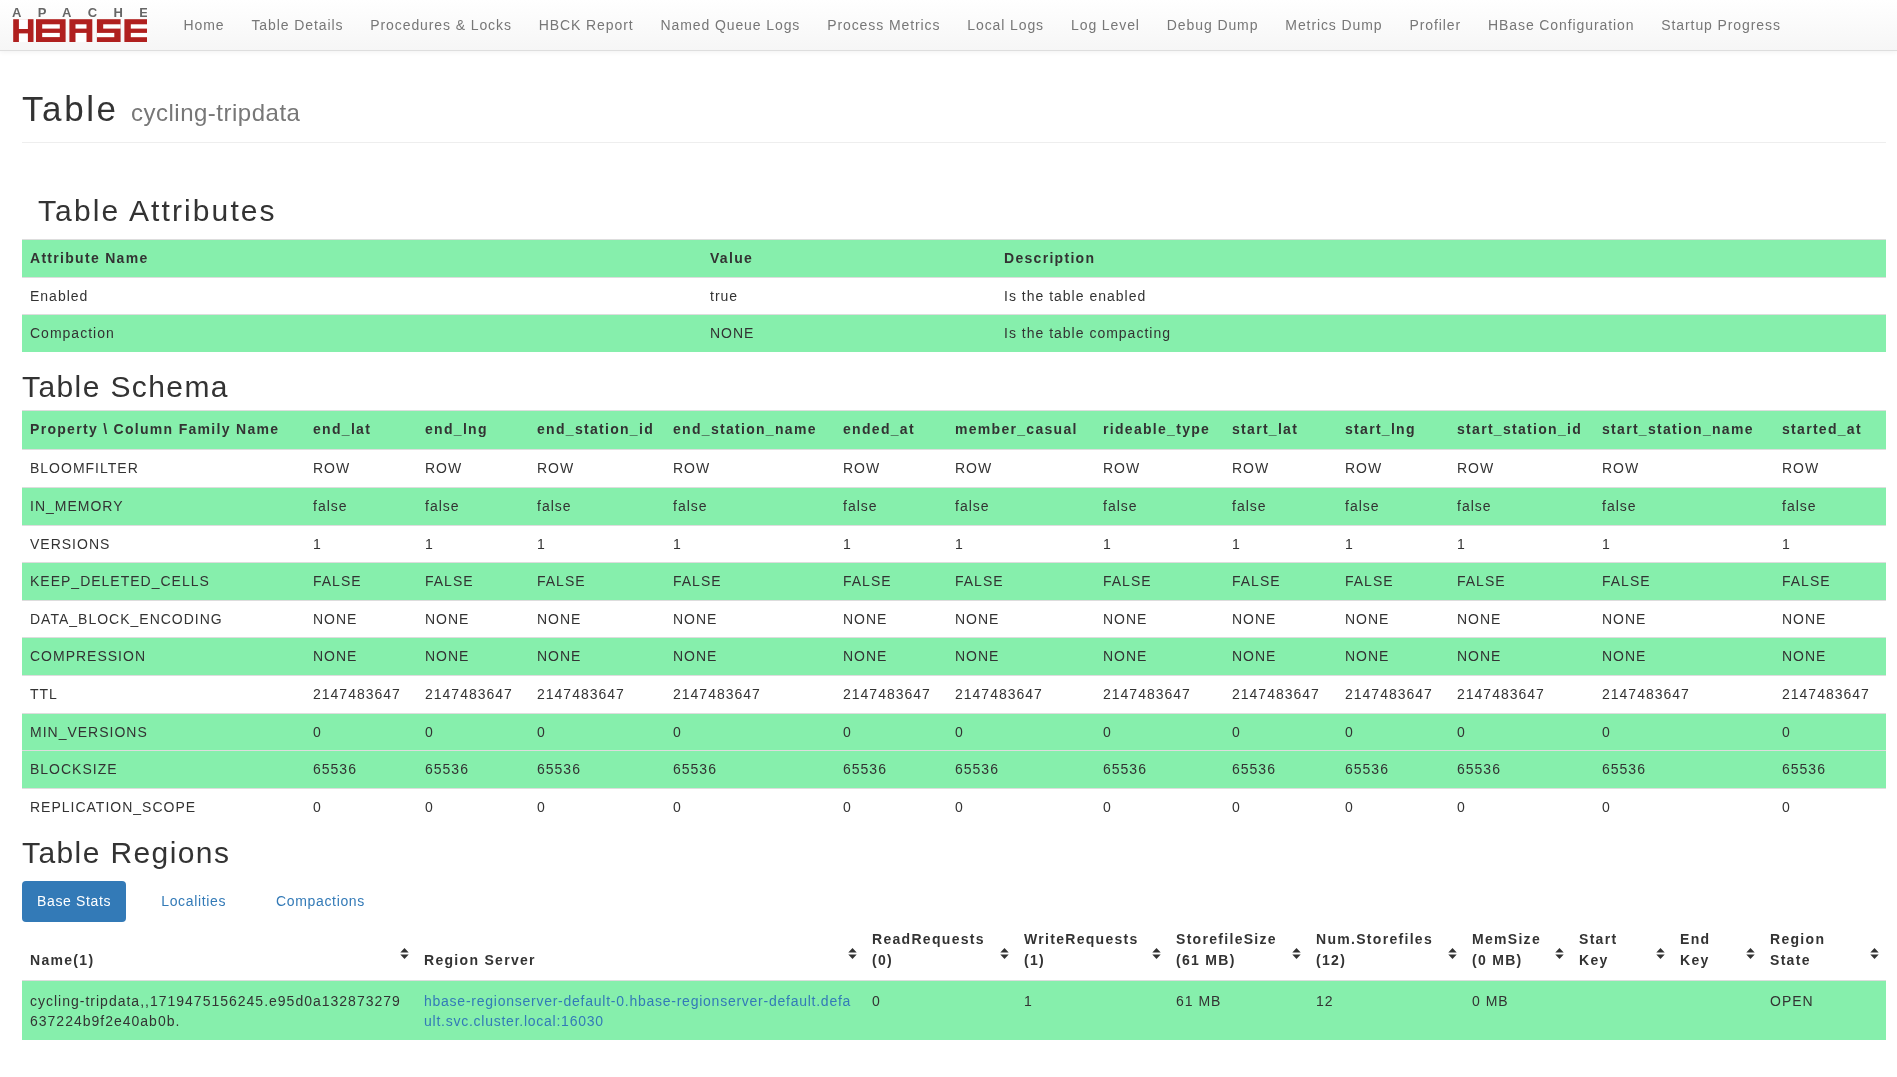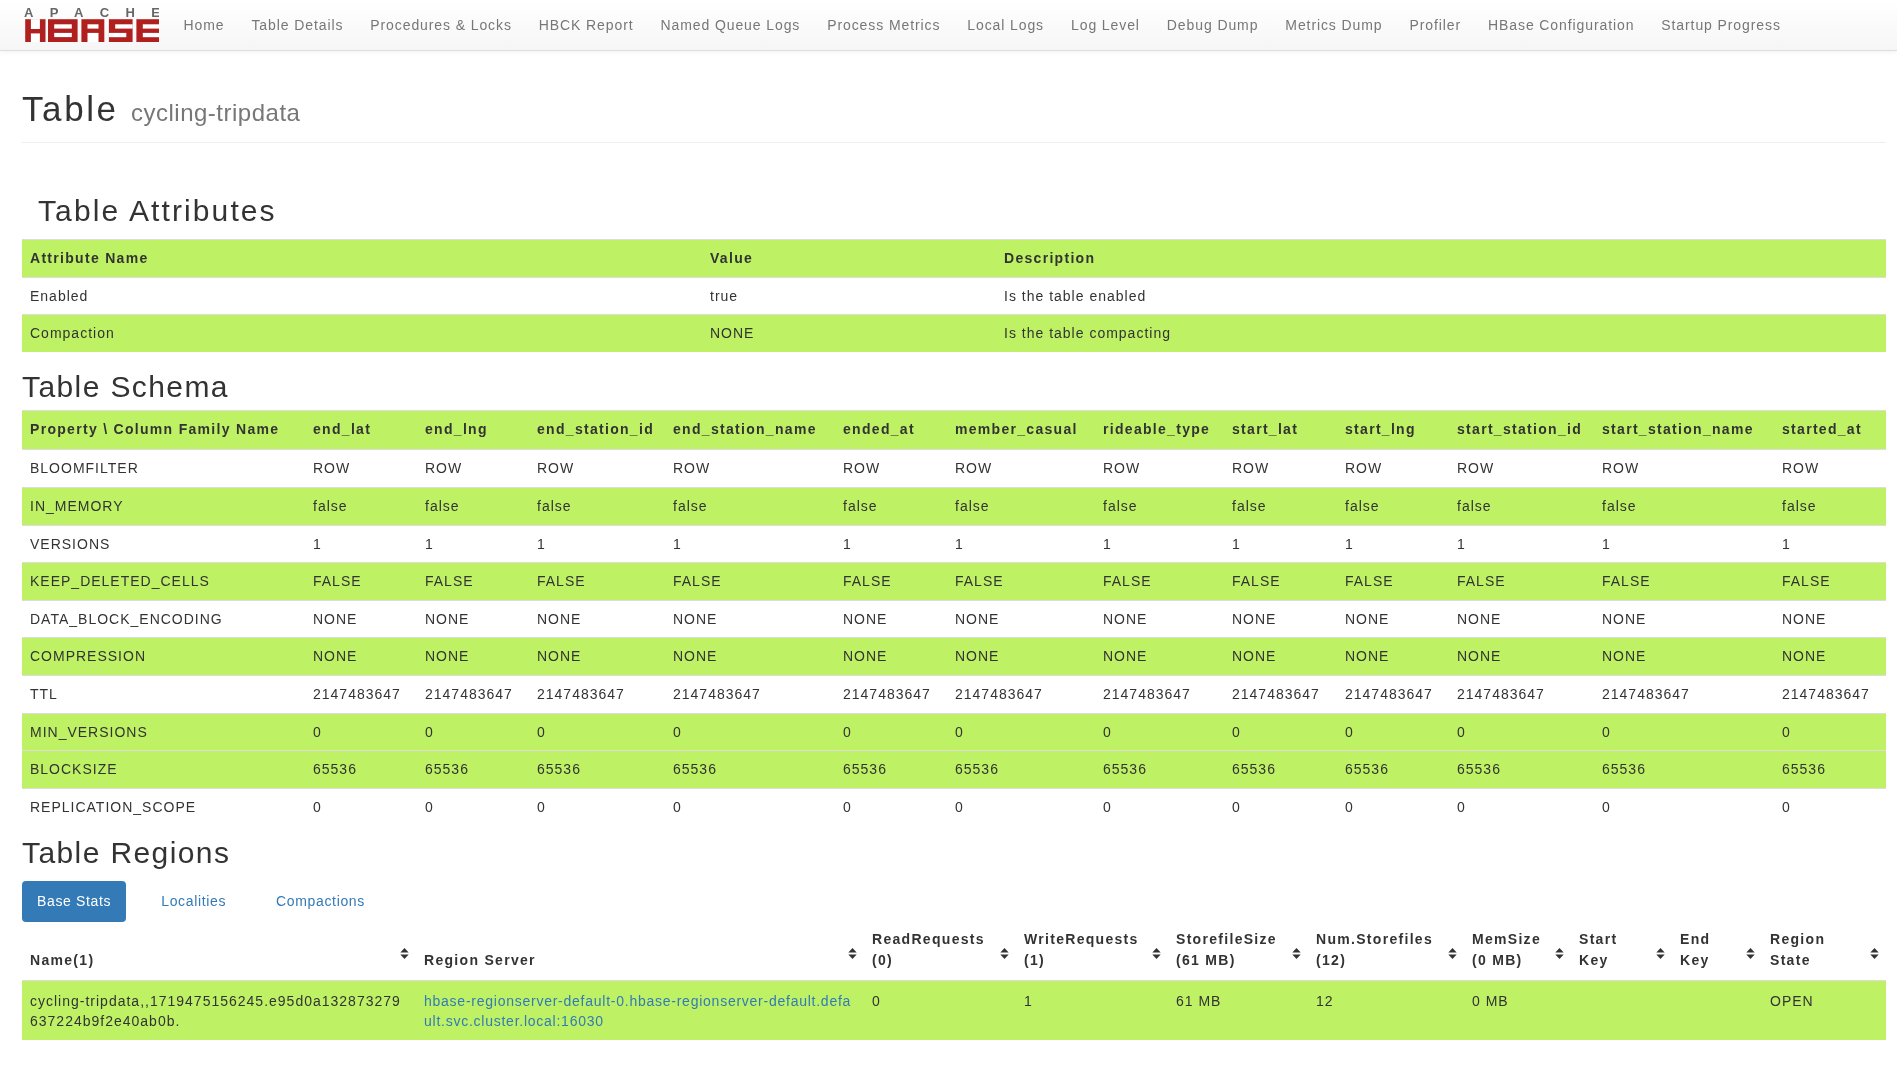--- a/index.html
+++ b/index.html
@@ -3,21 +3,21 @@
 <meta charset="utf-8">
 <title>Table: cycling-tripdata</title>
 <style>
 * { box-sizing: border-box; }
 html,body { margin:0; padding:0; background:#fff; }
 body { font-family:"Liberation Sans",sans-serif; font-size:14px; color:#333; }
 
 
 .navbar { height:51px; background:linear-gradient(to bottom,#ffffff 0%,#f6f6f6 100%);
   border-bottom:1px solid #dedede; box-shadow:0 1px 5px rgba(0,0,0,.06); position:relative; }
-.logo { position:absolute; left:24px; top:7px; width:135px; height:36px;text-decoration:underline; }
+.logo { position:absolute; left:12px; top:7px; width:135px; height:36px;text-decoration:underline; }
 .nav { position:absolute; left:170px; top:0; margin:0; padding:0; list-style:none; height:50px; }
 .nav li { float:left; }
 .nav li a { display:block; padding:15px 13.5px; color:#777; text-decoration:none; font-size:14px;
   letter-spacing:0.9px; line-height:20px; }
 
 
 .content { margin:0 11px 0 22px; width:1864px; }
 .page-header { padding-bottom:10px; border-bottom:1px solid #eee; margin:39px 0 0; }
 h1 { margin:0; font-size:35px; font-weight:normal; letter-spacing:2.6px; color:#333; line-height:38px; }
 h1 small { font-size:24px; color:#777; letter-spacing:0.5px; font-weight:normal; }
@@ -25,21 +25,21 @@
 #h2attr { margin:51px 16px 12px; letter-spacing:2.1px; }
 #h2schema { margin:18px 0 7px; letter-spacing:1.4px; }
 #h2regions { margin:11px 0 0; letter-spacing:1.4px; }
 
 
 table.tbl { border-collapse:collapse; width:1864px; table-layout:fixed; }
 table.tbl td, table.tbl th { padding:8px; line-height:20.6px; font-size:14px; text-align:left;
   vertical-align:top; border-top:1px solid #ddd; letter-spacing:1px; font-weight:normal; }
 table.tbl tr.hd td { font-weight:bold; letter-spacing:1.3px; }
 table.schema tr.hd td { padding-bottom:10px; }
-tr.stripe { background:#bef264; }
+tr.stripe { background:#86efac; }
 
 
 table.regions { margin-top:1px; }
 table.regions thead th { border-top:0; vertical-align:bottom; position:relative; font-weight:bold;
   letter-spacing:1.3px; padding-right:22px; padding-top:6px; padding-bottom:9px; }
 table.regions tbody td a { letter-spacing:0.75px; }
 table.regions thead th .sa { position:absolute; right:7px; top:50%; margin-top:-7px; }
 table.regions tbody td { border-top:1px solid #ddd; padding-top:10px; }
 a { color:#337ab7; text-decoration:none; }
 

